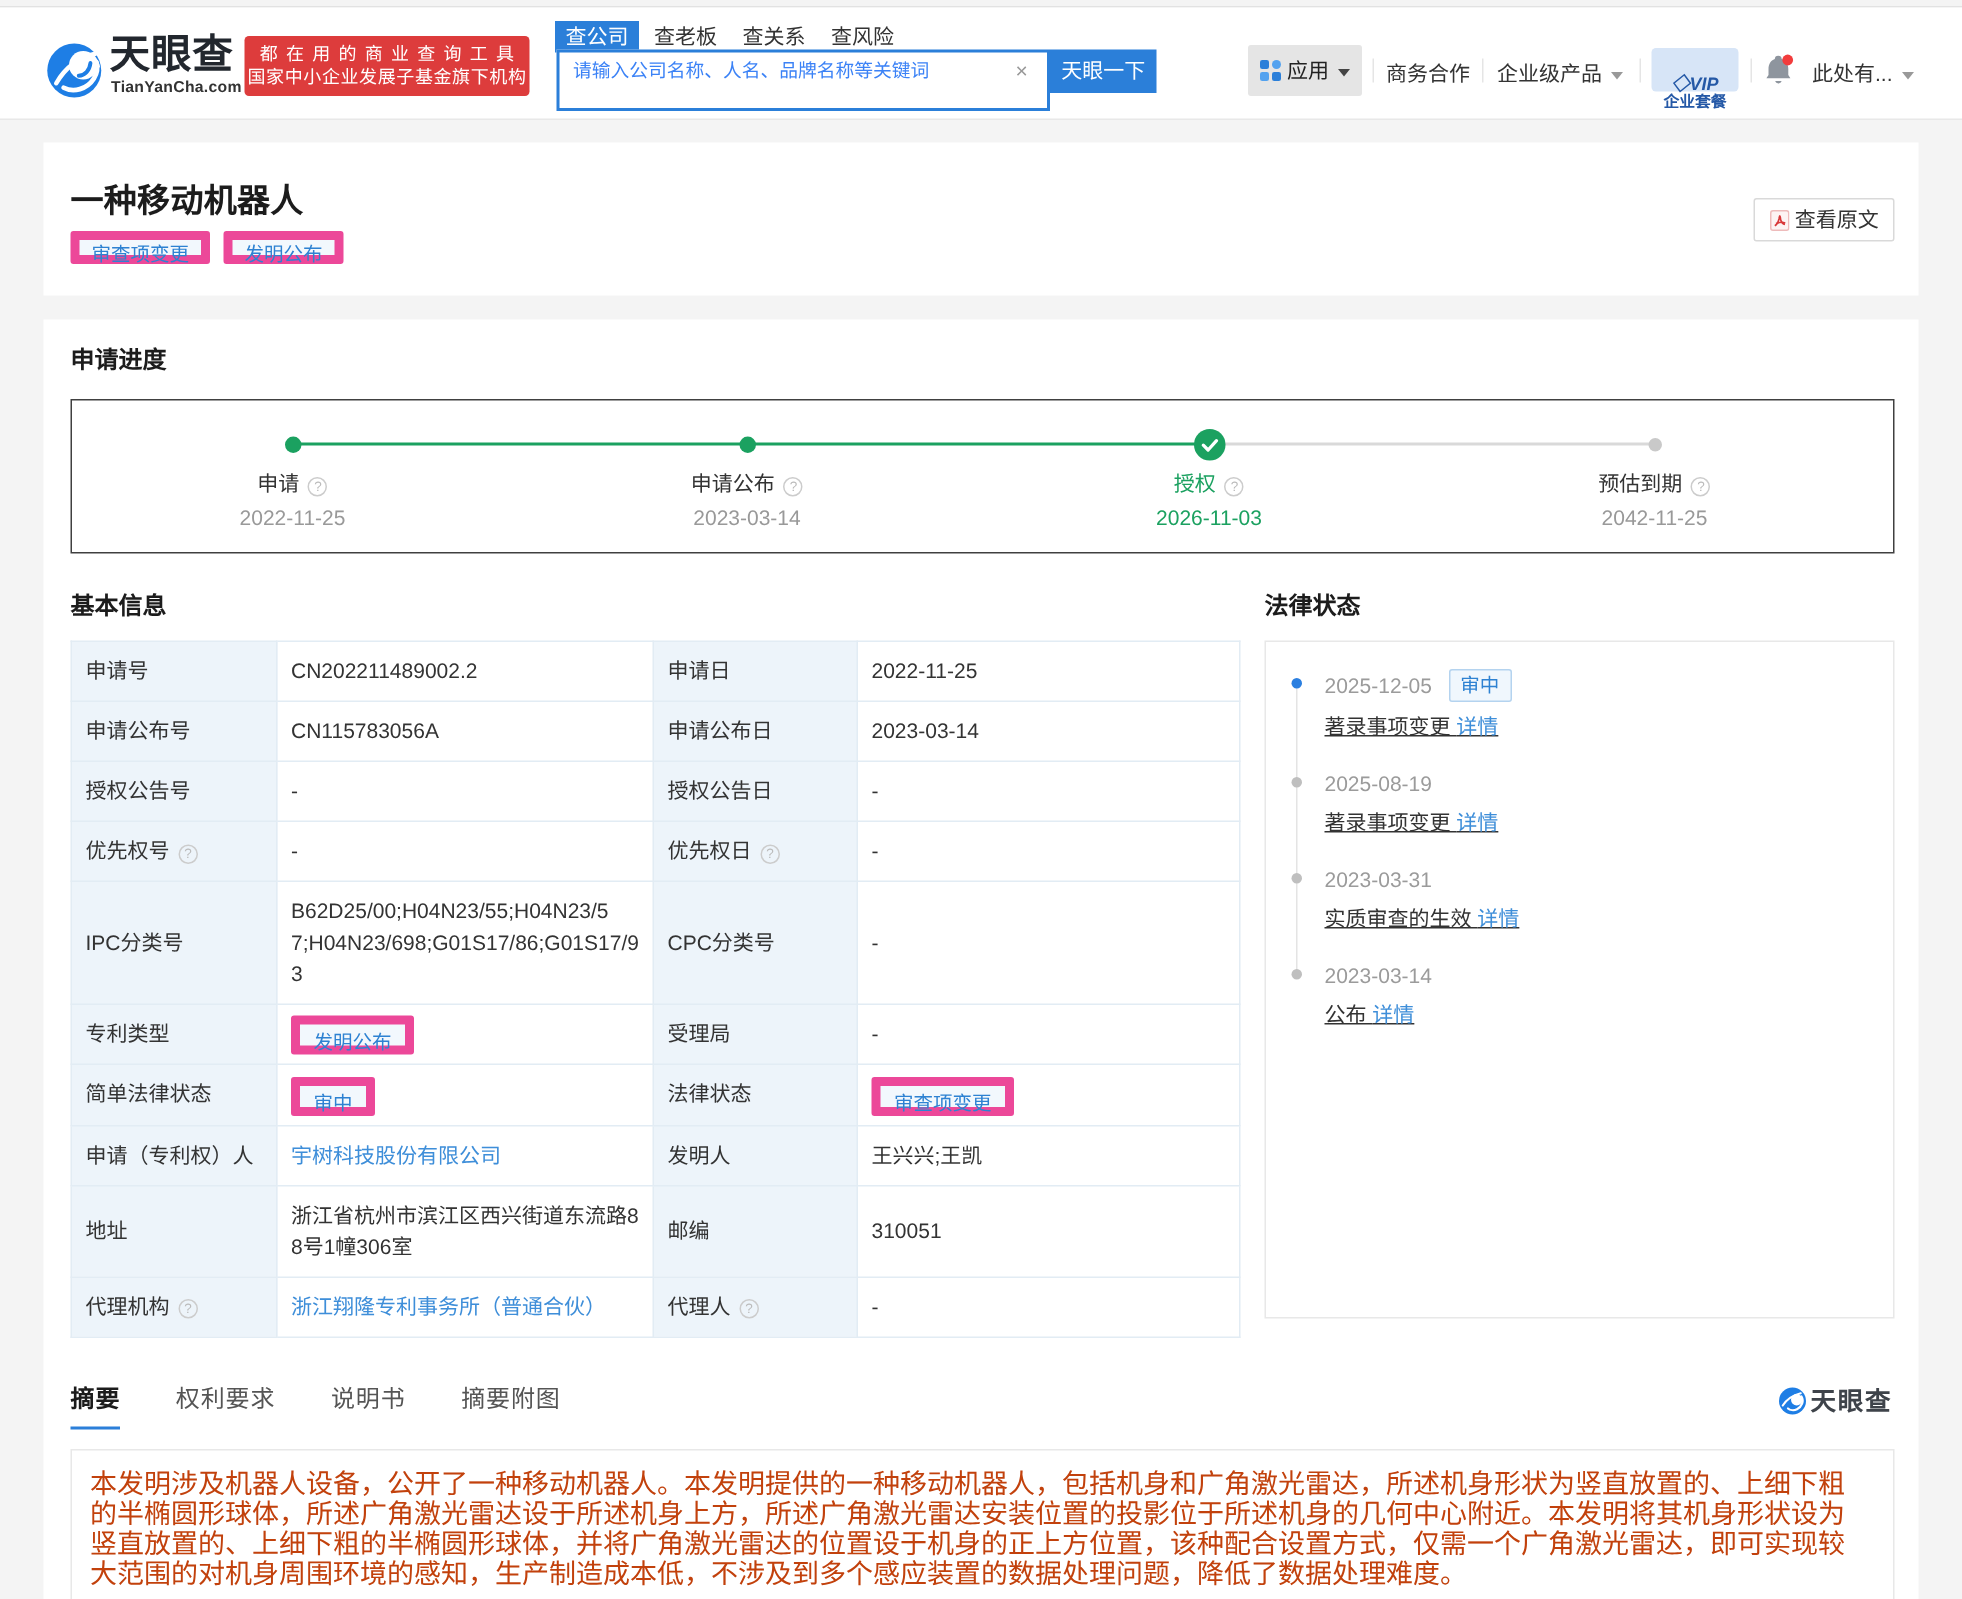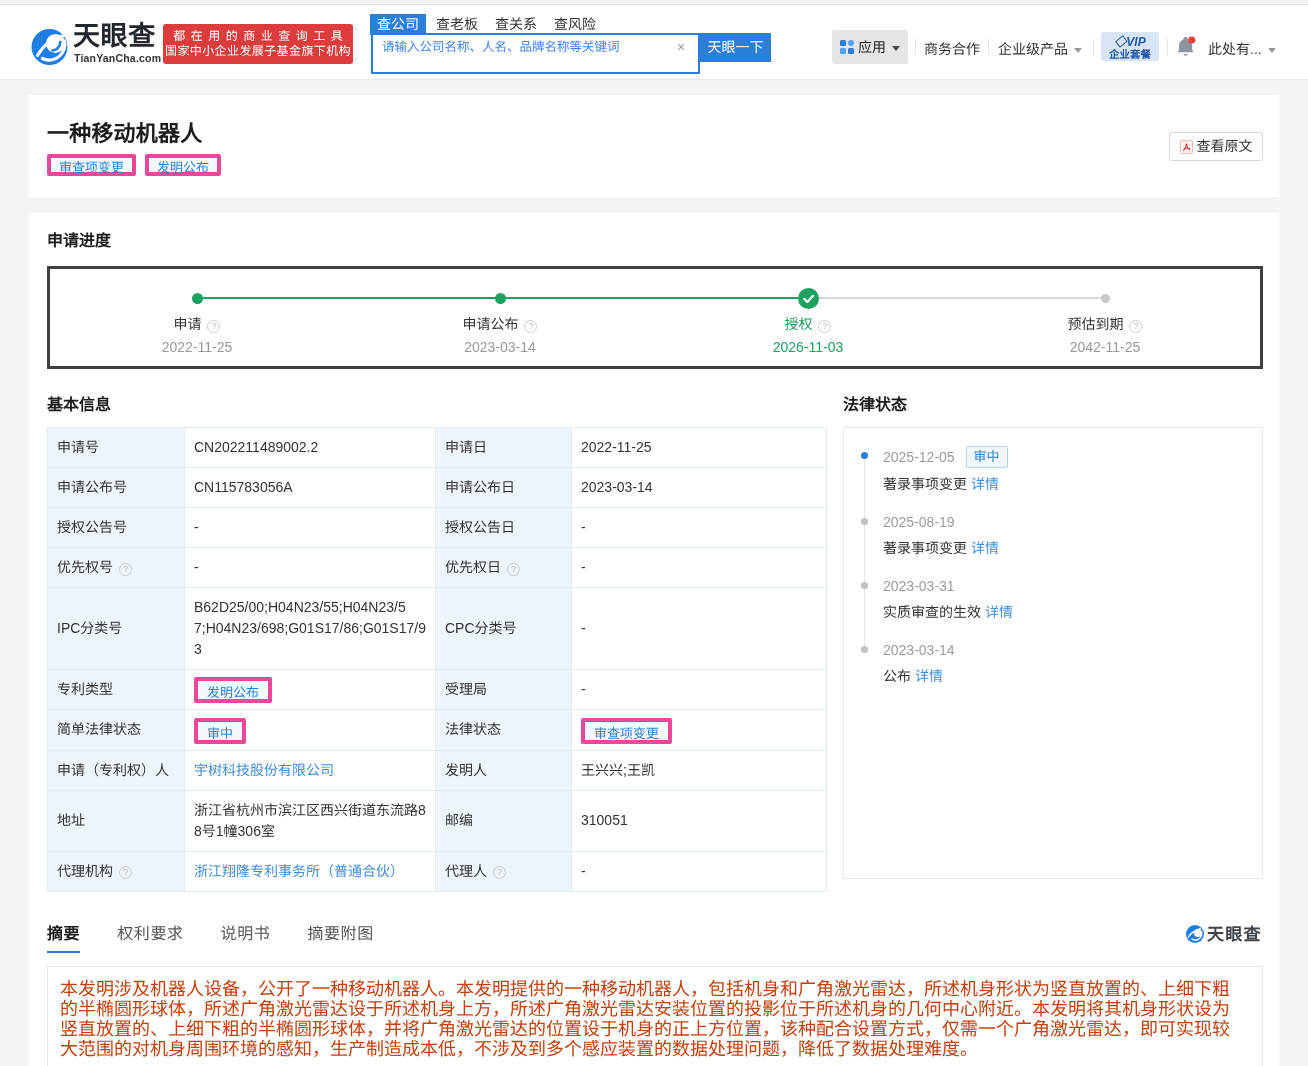--- a/index.html
+++ b/index.html
@@ -21,38 +21,38 @@
 .stabs { position:absolute; left:341px; top:9px; white-space:nowrap; }
 .stab { display:inline-block; font-size:14px; color:#333; padding:3px 7px; margin-right:3px; line-height:15px; }
 .stab.on { background:#2b7fd9; color:#fff; }
 .sline { position:absolute; left:342px; top:28px; width:400px; height:29px; }
 .sinput { position:absolute; left:0; top:0; width:329px; height:41px; border:2px solid #2b7fd9; background:#fff; font-size:12.5px; color:#3b82f6; line-height:25px; padding-left:9px; white-space:nowrap; overflow:hidden; }
 .sclear { position:absolute; left:306px; top:6px; color:#999; font-size:14px; line-height:16px; }
 .sbtn { position:absolute; left:329px; top:0; width:71px; height:29px; background:#2b7fd9; color:#fff; font-size:14px; text-align:center; line-height:29px; }
 .appchip { position:absolute; left:803px; top:25px; width:76px; height:34px; background:#e5e5e5; border-radius:2px; font-size:14px; color:#222; line-height:34px; text-align:center; }
 .hdiv { position:absolute; top:34px; width:1px; height:16px; background:#e5e5e5; }
 .hitem { position:absolute; top:34px; font-size:14px; color:#333; line-height:20px; white-space:nowrap; }
-.vipbadge { position:absolute; left:1072px; top:27px; width:58px; height:29px; background:#d7e5f7; border-radius:3px; text-align:center; color:#2458a6; padding-top:4px; }
+.vipbadge { position:absolute; left:1072px; top:27px; width:58px; height:29px; background:#d7e5f7; border-radius:3px; text-align:center; color:#2458a6; padding-top:18px; }
 .vipbadge .v1 { font-size:12px; font-weight:bold; font-style:italic; line-height:12px; }
 .vipbadge .v2 { font-size:10.5px; font-weight:bold; line-height:12px; }
 .bell { position:absolute; left:1146px; top:33px; }
 .caret { display:inline-block; width:0; height:0; border-left:4.5px solid transparent; border-right:4.5px solid transparent; border-top:5px solid #444; vertical-align:middle; margin-left:6px; }
 .caret.grey { border-top-color:#999; }
 
 .main { padding-top:15px; }
 .card { background:#fff; width:1250px; margin:0 auto; }
 .card1 { height:102px; position:relative; padding:28px 18px 0; margin-bottom:16px; }
 .card1 h1 { font-size:22px; color:#1c1c1c; line-height:22px; letter-spacing:0.2px; font-weight:bold; }
 .tagrow { margin-top:9px; height:22px; }
-.tag { display:inline-block; font-size:13px; color:#2e82d2; border:4px solid #ec4899; background:#f2f8fd; border-radius:2px; padding:0 8px; margin-right:9px; line-height:20px; height:22px; }
+.tag { display:inline-block; font-size:13px; color:#2e82d2; border:6px solid #ec4899; background:#f2f8fd; border-radius:2px; padding:0 8px; margin-right:9px; line-height:20px; height:22px; }
 .viewsrc { position:absolute; right:16px; top:37px; border:1px solid #d9d9d9; border-radius:2px; height:29px; width:94px; line-height:27px; font-size:14px; color:#333; text-align:center; }
 .card2 { padding:19px 16px 40px 18px; min-height:852px; }
 .sechead { font-size:16px; font-weight:bold; color:#1c1c1c; line-height:17px; }
 
-.progress-box { border:3px solid #404040; margin-top:17px; height:103px; position:relative; }
+.progress-box { border:1px solid #404040; margin-top:17px; height:103px; position:relative; }
 .pline { position:absolute; top:28px; height:2px; }
 .pline.green { background:#1ba160; }
 .pline.grey { background:#d9d9d9; }
 .pdot { position:absolute; top:23.5px; width:11px; height:11px; border-radius:50%; background:#1ba160; }
 .pdot.grey { background:#c9c9c9; width:9px; height:9px; top:24.5px; }
 .pcheck { position:absolute; top:18.5px; width:21px; height:21px; border-radius:50%; background:#1ba160; }
 .pstep { position:absolute; top:47px; width:200px; text-align:center; }
 .pstep .n { font-size:14px; color:#333; line-height:16px; }
 .pstep .d { font-size:14px; color:#999; margin-top:6px; line-height:16px; }
 .pstep.green .n, .pstep.green .d { color:#1ba160; }
@@ -66,21 +66,21 @@
 .btable { width:779px; border-collapse:collapse; margin-top:14px; table-layout:fixed; }
 .btable td { border:1px solid #e2ecf4; font-size:14px; color:#333; padding:9px 8px 9px 9px; line-height:21px; word-break:break-all; }
 .btable td.lbl { background:#edf4fa; }
 .btable a { color:#3e8ed9; text-decoration:none; }
 .btable .tag { margin:-3px 0; padding:0 9px; line-height:24px; height:26px; vertical-align:middle; }
 .w1 { width:137px; } .w2 { width:251px; } .w3 { width:136px; } .w4 { width:255px; }
 
 .legal-box { border:1px solid #e8e8e8; margin-top:14px; height:452px; padding:18px 0 0 17px; position:relative; }
 .litem { position:relative; padding-left:22px; margin-bottom:18px; }
 .litem .dt { font-size:14px; color:#9b9b9b; line-height:20px; }
-.litem .desc { font-size:14px; color:#333; margin-top:6px; line-height:20px; }
+.litem .desc { font-size:14px; color:#333; margin-top:6px; line-height:20px;text-decoration:underline; }
 .litem .desc a, .legal-box a { color:#3e8ed9; text-decoration:none; }
 .ldot { position:absolute; left:0; top:6px; width:7px; height:7px; border-radius:50%; background:#bfbfbf; }
 .litem.first .ldot { background:#2b7fe0; }
 .lline { position:absolute; left:20px; top:28px; width:1px; background:#e4e4e4; }
 .ltag { display:inline-block; font-size:13px; color:#2e82d2; border:1px solid #b4d3ef; border-radius:2px; padding:0 7px; margin-left:7px; line-height:20px; height:22px; background:#f0f7fd; vertical-align:1px; }
 
 .atabs { margin-top:33px; position:relative; height:28px; }
 .atab { display:inline-block; font-size:16px; color:#555; margin-right:37px; padding-bottom:9px; line-height:17px; letter-spacing:0.6px; }
 .atab.on { color:#1c1c1c; font-weight:bold; border-bottom:2px solid #2b7fd9; }
 .tyclogo-s { position:absolute; right:0; top:-2px; }

